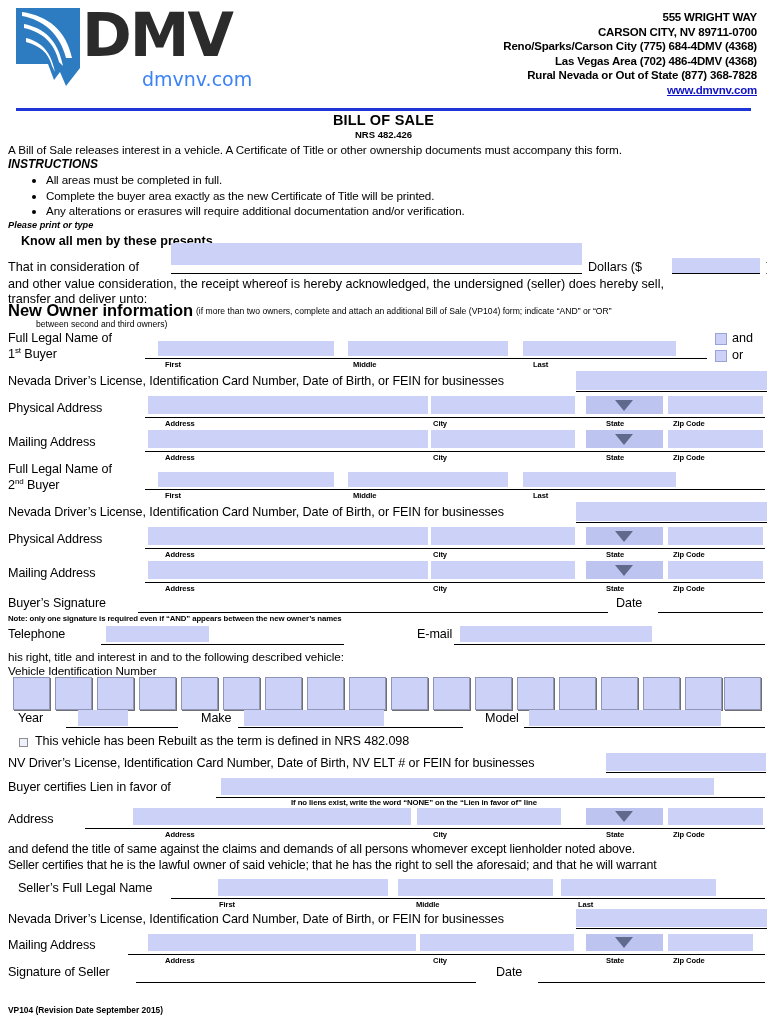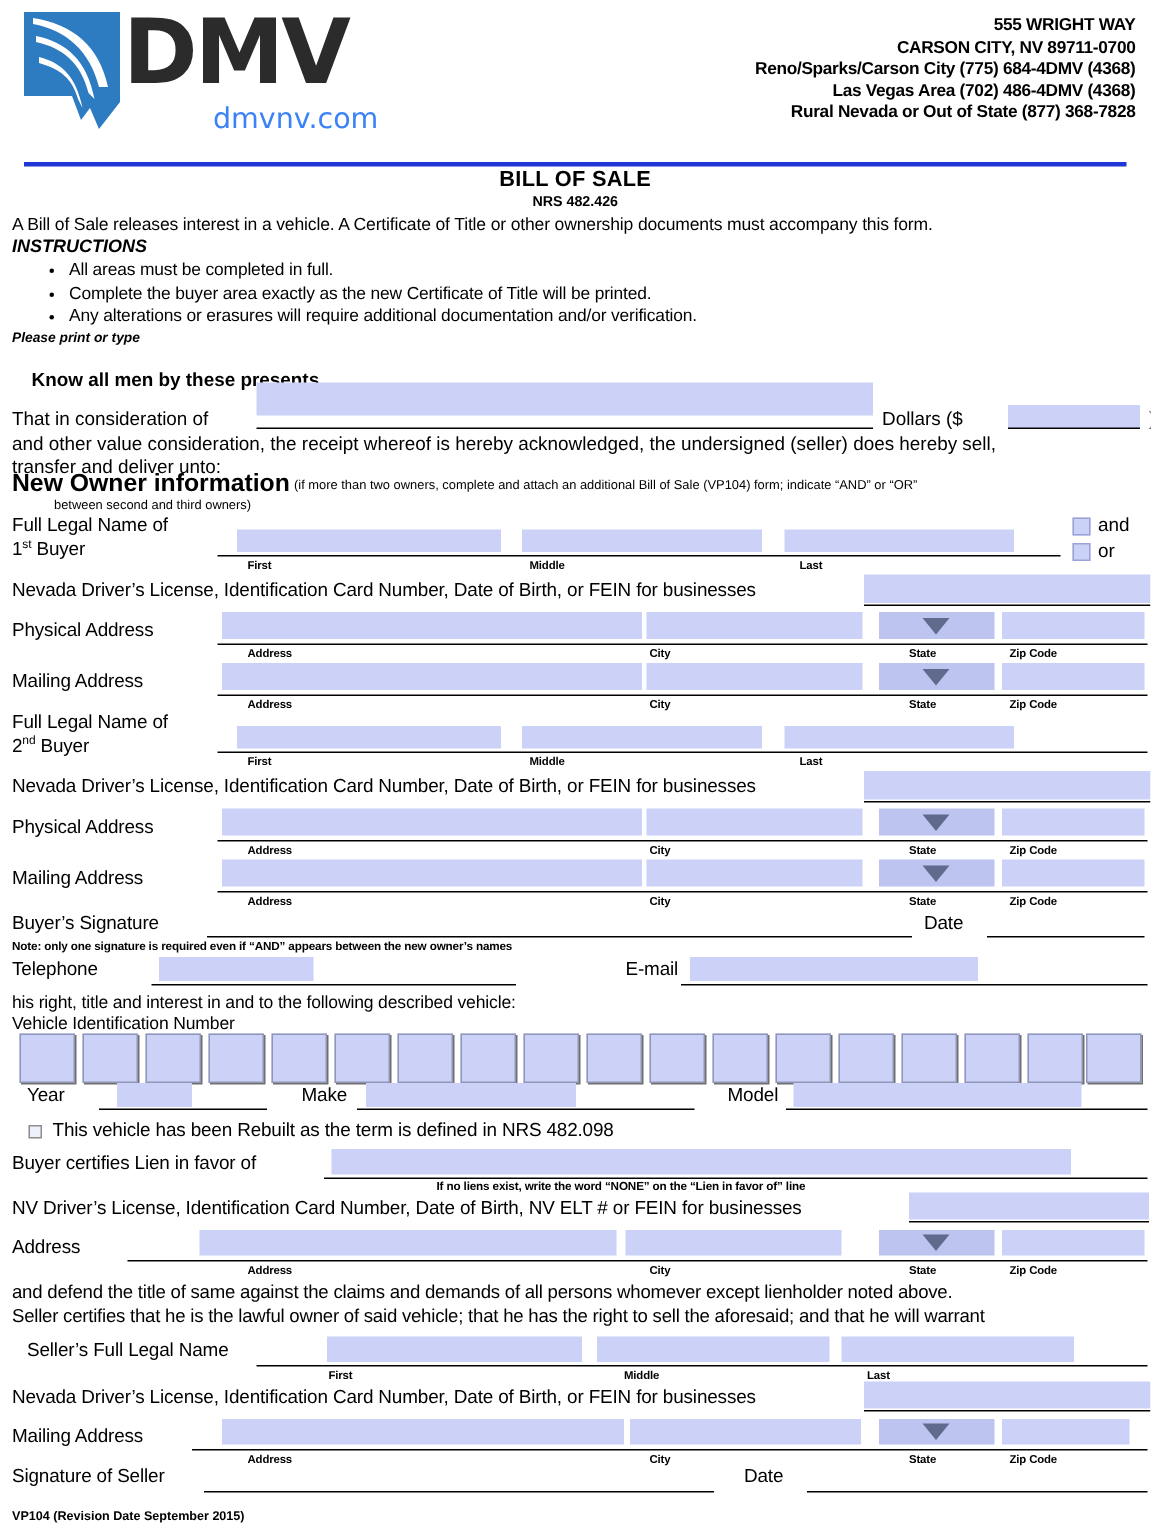--- a/index.html
+++ b/index.html
@@ -45,21 +45,21 @@
   .title {
     text-align: center; font-weight: bold; font-size: 14.5px;
     margin-top: 8px; letter-spacing: 0.2px;
   }
   .subtitle { text-align: center; font-weight: bold; font-size: 9.5px; margin-top: 1px; }
   .lead { font-size: 11.7px; margin-top: 3px; letter-spacing: -0.1px; }
   .instructions-hd { font-size: 12px; font-weight: bold; font-style: italic; margin-top: 1px; }
   ul.bullets { margin: 1px 0 0 0; padding-left: 38px; }
   ul.bullets li { font-size: 11.6px; line-height: 15.5px; letter-spacing: -0.1px; }
   .print-type { font-size: 9.2px; font-weight: bold; font-style: italic; margin-top: 1px; }
-  .know { font-size: 12.6px; font-weight: bold; margin-top: 16px; padding-left: 13px; }
+  .know { font-size: 12.6px; font-weight: bold; margin-top: 4px; padding-left: 13px; }
 
   
   .fld { position: absolute; background: #ccd2f7; height: 15px; }
   .row { position: relative; }
   .ul-line { position: absolute; border-bottom: 1.3px solid #000; height: 0; }
   .cap { position: absolute; font-size: 7.6px; font-weight: bold; letter-spacing: -0.1px; }
   .lbl { position: absolute; font-size: 12.6px; letter-spacing: -0.1px; }
 
   .consider { position: relative; height: 52px; margin-top: 1px; font-size: 12.6px; }
   .consider .t1 { position: absolute; left: 0; top: 11px; }
@@ -118,20 +118,21 @@
       </div>
       <div class="logo-dmv">DMV</div>
       <div class="logo-url">dmvnv.com</div>
     </div>
     <div class="addr-block">
       <div>555 WRIGHT WAY</div>
       <div>CARSON CITY, NV 89711-0700</div>
       <div>Reno/Sparks/Carson City (775) 684-4DMV (4368)</div>
       <div>Las Vegas Area (702) 486-4DMV (4368)</div>
       <div>Rural Nevada or Out of State (877) 368-7828</div>
+      <div class="link">www.dmvnv.com</div>
     </div>
     <div class="blue-rule"></div>
   </div>
 
   <div class="title">BILL OF SALE</div>
   <div class="subtitle">NRS 482.426</div>
   <div class="lead">A Bill of Sale releases interest in a vehicle.  A Certificate of Title or other ownership documents must accompany this form.</div>
   <div class="instructions-hd">INSTRUCTIONS</div>
   <ul class="bullets">
     <li>All areas must be completed in full.</li>
@@ -310,31 +311,31 @@
     <span class="lbl" style="left:477px; top:-2px;">Model</span>
     <div class="fld" style="left:521px; top:-3px; width:192px; height:16px;"></div>
     <div class="ul-line" style="left:516px; top:14px; width:241px;"></div>
   </div>
 
   <div class="row" style="height:19px;">
     <div class="chk-sm" style="left:11px; top:3px;"></div>
     <span class="lbl" style="left:27px; top:-1px;">This vehicle has been Rebuilt as the term is defined in NRS 482.098</span>
   </div>
 
+  <div class="row" style="height:24px;">
+    <span class="lbl" style="left:0; top:2px;">NV Driver’s License, Identification Card Number, Date of Birth, NV ELT # or FEIN for businesses</span>
+    <div class="fld" style="left:598px; top:-1px; width:160px; height:18px;"></div>
+    <div class="ul-line" style="left:598px; top:18px; width:160px;"></div>
+  </div>
+
   <div class="row" style="height:30px;">
     <span class="lbl" style="left:0; top:2px;">Buyer certifies Lien in favor of</span>
     <div class="fld" style="left:213px; top:0px; width:493px; height:17px;"></div>
     <div class="ul-line" style="left:208px; top:19px; width:549px;"></div>
     <span class="note-tiny" style="left:283px; top:20px;">If no liens exist, write the word “NONE” on the “Lien in favor of” line</span>
-  </div>
-
-  <div class="row" style="height:24px;">
-    <span class="lbl" style="left:0; top:2px;">NV Driver’s License, Identification Card Number, Date of Birth, NV ELT # or FEIN for businesses</span>
-    <div class="fld" style="left:598px; top:-1px; width:160px; height:18px;"></div>
-    <div class="ul-line" style="left:598px; top:18px; width:160px;"></div>
   </div>
 
   <div class="row" style="height:33px;">
     <span class="lbl" style="left:0; top:4px;">Address</span>
     <div class="fld" style="left:125px; top:0px; width:278px; height:17px;"></div>
     <div class="fld" style="left:409px; top:0px; width:144px; height:17px;"></div>
     <div class="state-fld" style="left:578px; top:0px; width:77px; height:17px;">
       <div class="dd-arrow" style="left:29px; top:3px;"></div>
     </div>
     <div class="fld" style="left:660px; top:0px; width:95px; height:17px;"></div>

